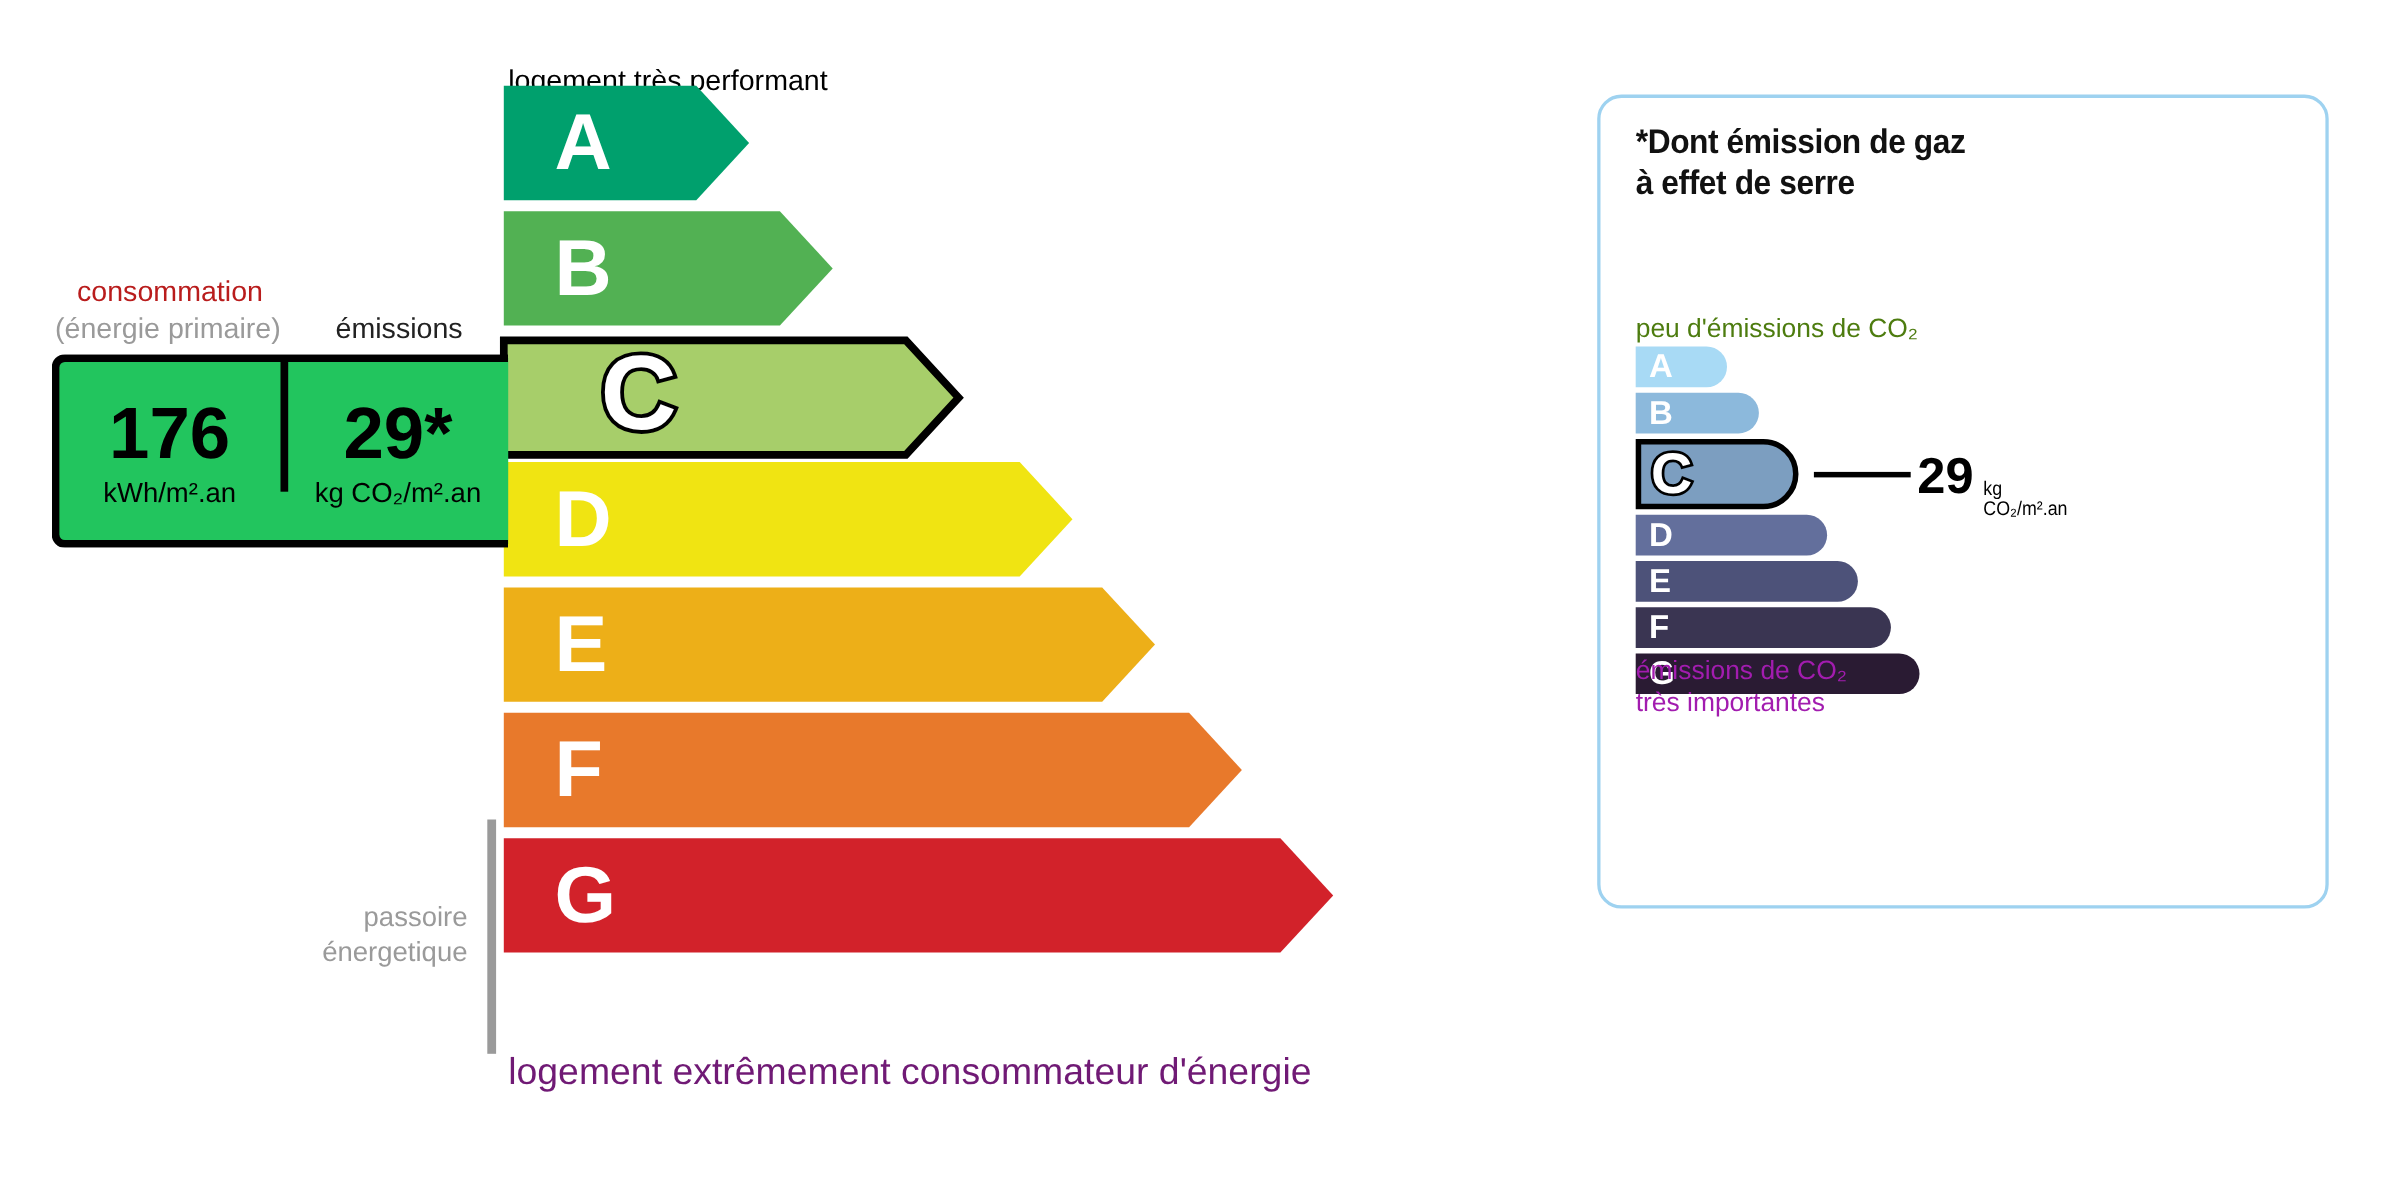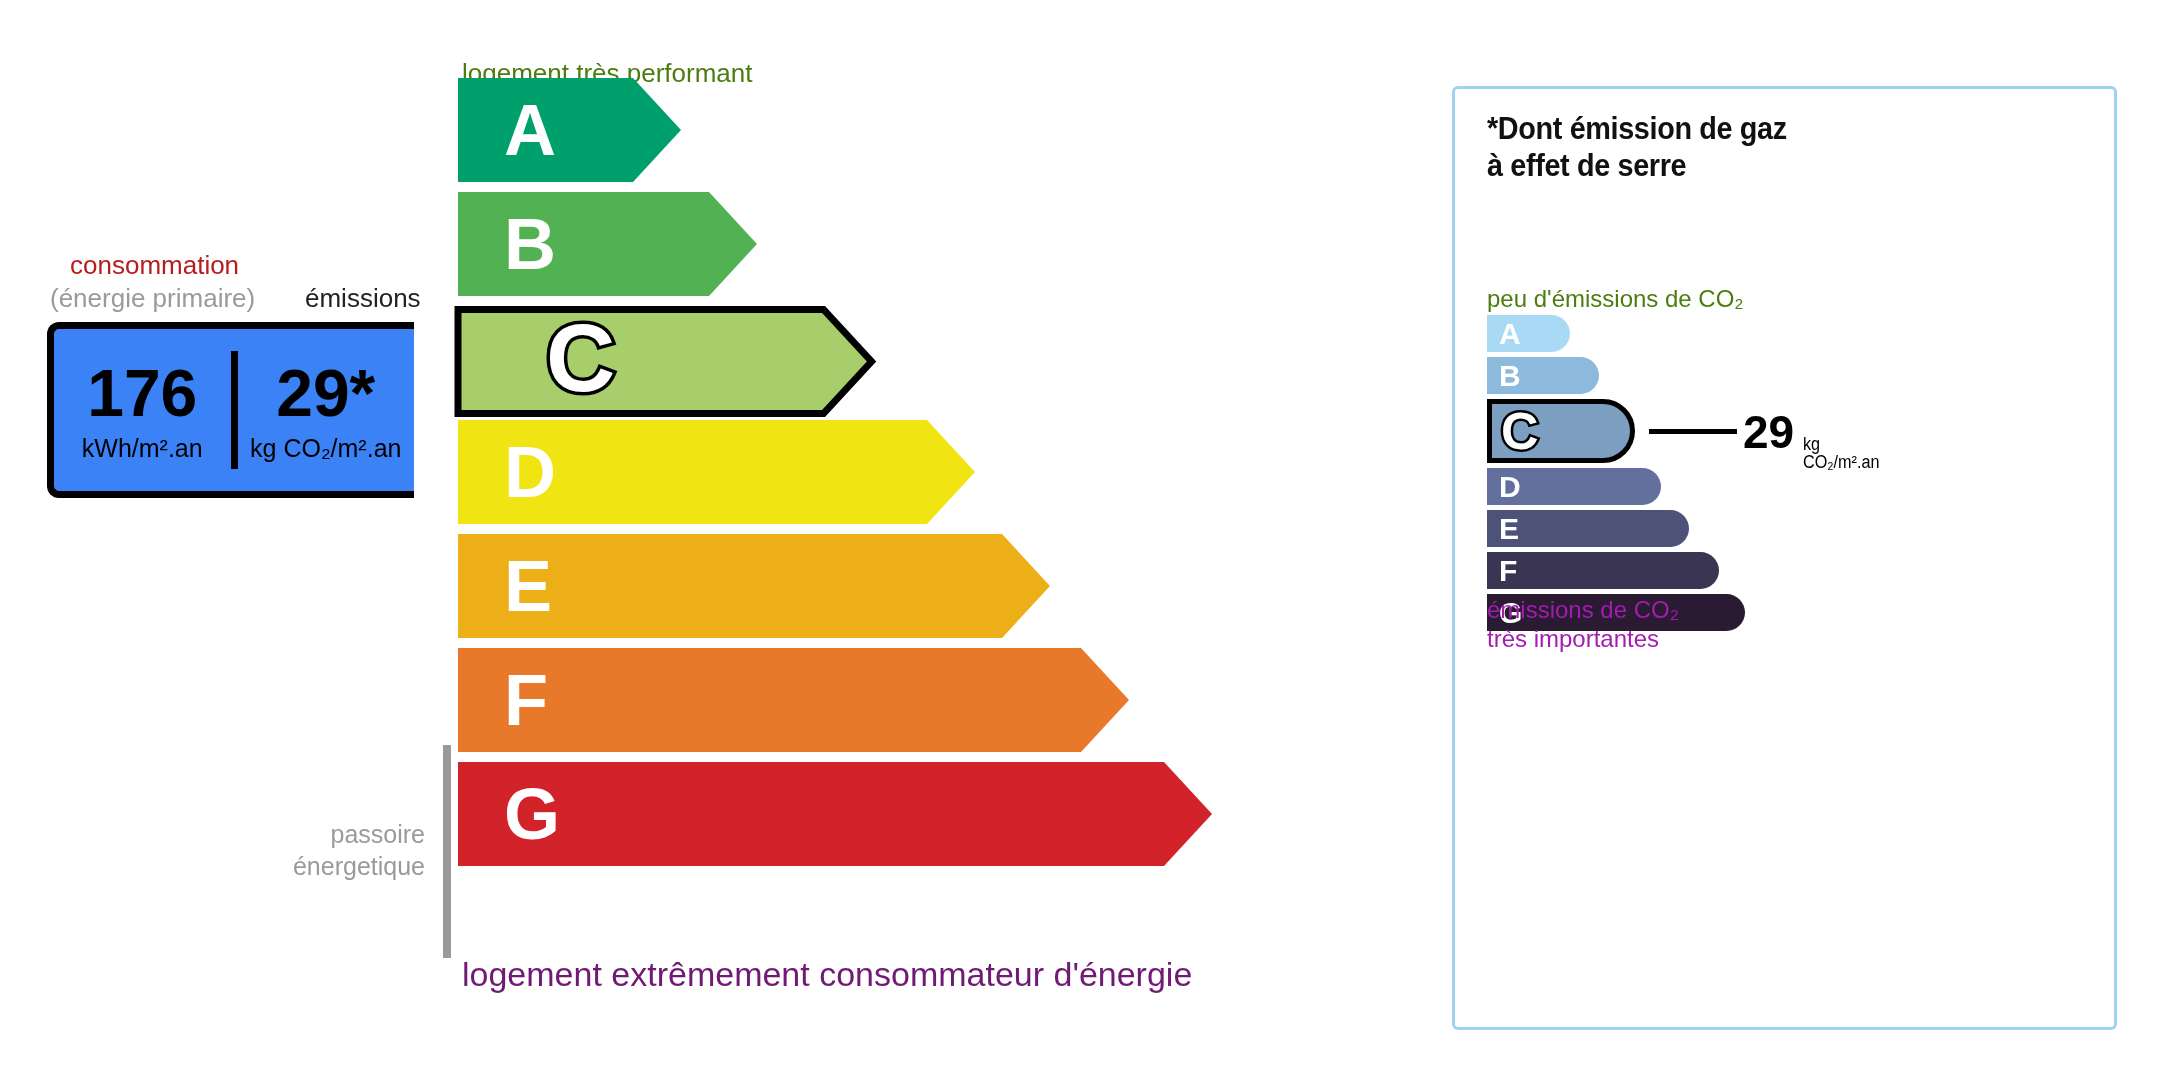--- a/index.html
+++ b/index.html
@@ -7,21 +7,21 @@
     width:2169px;height:1079px;background:#ffffff;
     font-family:"Liberation Sans","DejaVu Sans",sans-serif;
     position:relative;overflow:hidden;
   }
 
   
   #energy-scale{position:absolute;left:0;top:0;width:1380px;height:1079px;}
 
   .top-caption{
     position:absolute;left:462px;top:58px;
-    font-size:26px;color:#4d7c0f;white-space:nowrap;text-align:right;
+    font-size:26px;color:#000000;white-space:nowrap;text-align:right;
   }
   .bottom-caption{
     position:absolute;left:462px;top:955px;
     font-size:34px;color:#701a75;white-space:nowrap;
   }
 
   .arrow-row{position:absolute;left:462px;}
   .arrow{
     position:relative;height:104px;
     display:block;
@@ -43,25 +43,25 @@
     font-size:26px;color:#9a9a9a;white-space:nowrap;
   }
   .hdr-emis{
     position:absolute;left:305px;top:283px;
     font-size:26px;color:#222222;white-space:nowrap;
   }
 
   
   #value-box{
     position:absolute;left:47px;top:322px;
-    width:367px;height:176px;
-    background:#3b82f6;border:7px solid #000000;
+    width:415px;height:176px;
+    background:#22c55e;border:7px solid #000000;
     border-right:none;border-radius:12px 0 0 12px;
     box-sizing:border-box;
-    display:flex;align-items:center;
+    display:flex;
   }
   #value-box .cell{
     flex:1 1 0;display:flex;flex-direction:column;
     align-items:center;justify-content:center;height:100%;
   }
   #value-box .divider{
     width:7px;height:118px;background:#000000;flex:0 0 auto;
   }
   .big-num{font-size:66px;font-weight:bold;color:#000;line-height:1;}
   .unit{font-size:25px;color:#000;margin-top:10px;line-height:1;}
@@ -77,22 +77,22 @@
     width:8px;height:213px;background:#9a9a9a;
   }
   .passoire-label{
     position:absolute;left:280px;top:818px;width:145px;
     text-align:right;font-size:25px;color:#9a9a9a;line-height:1.28;
   }
 
   
   #co2-panel{
     position:absolute;left:1452px;top:86px;
-    width:665px;height:944px;
-    border:3px solid #9ed2f0;border-radius:6px;
+    width:665px;height:740px;
+    border:3px solid #9ed2f0;border-radius:22px;
     background:#ffffff;box-sizing:border-box;
   }
   .co2-title{
     position:absolute;left:32px;top:22px;
     font-size:31px;font-weight:bold;color:#111111;
     line-height:1.18;letter-spacing:-0.4px;
     font-family:"Liberation Sans Narrow","Liberation Sans",sans-serif;
     transform:scaleX(0.93);transform-origin:left top;
   }
   .co2-top-caption{

